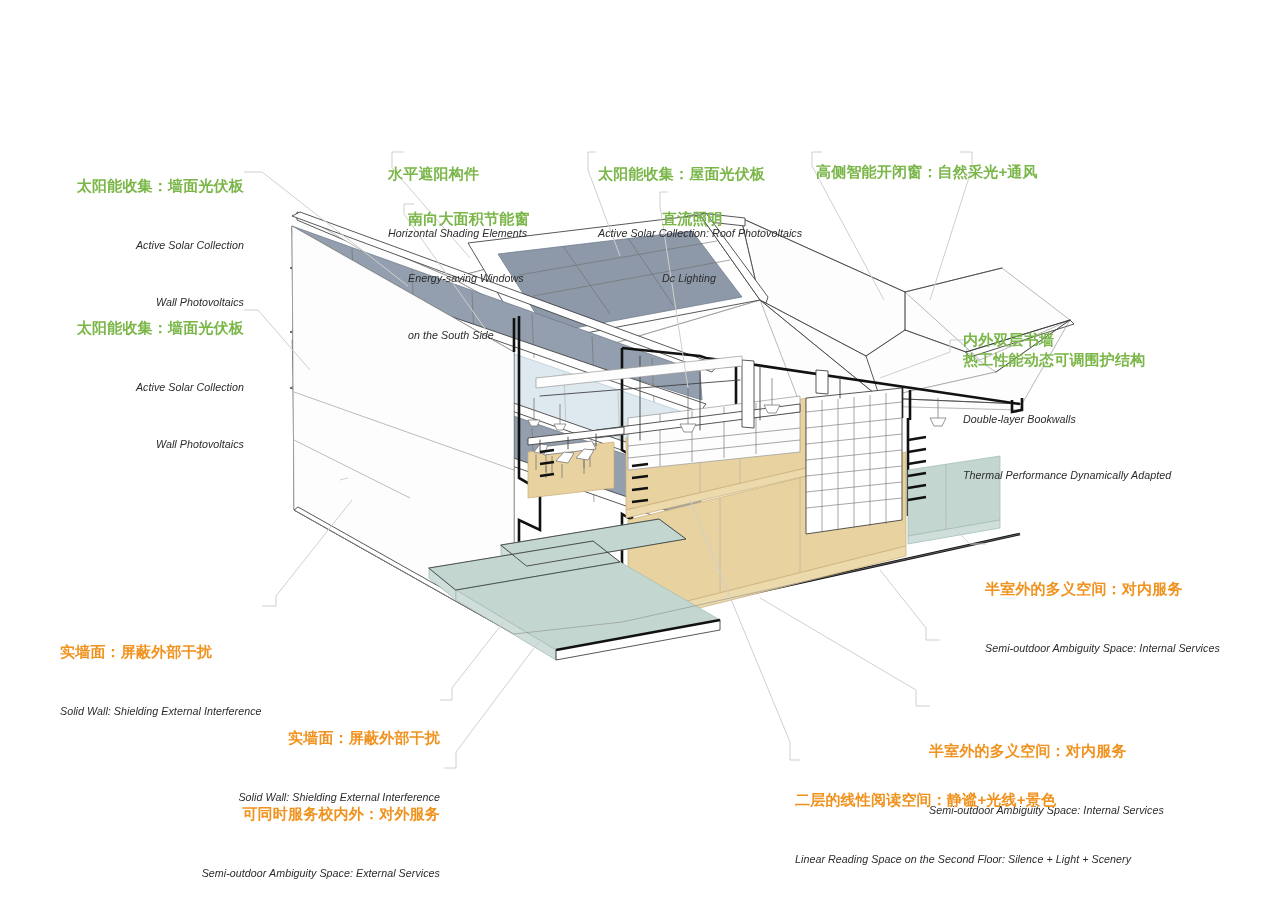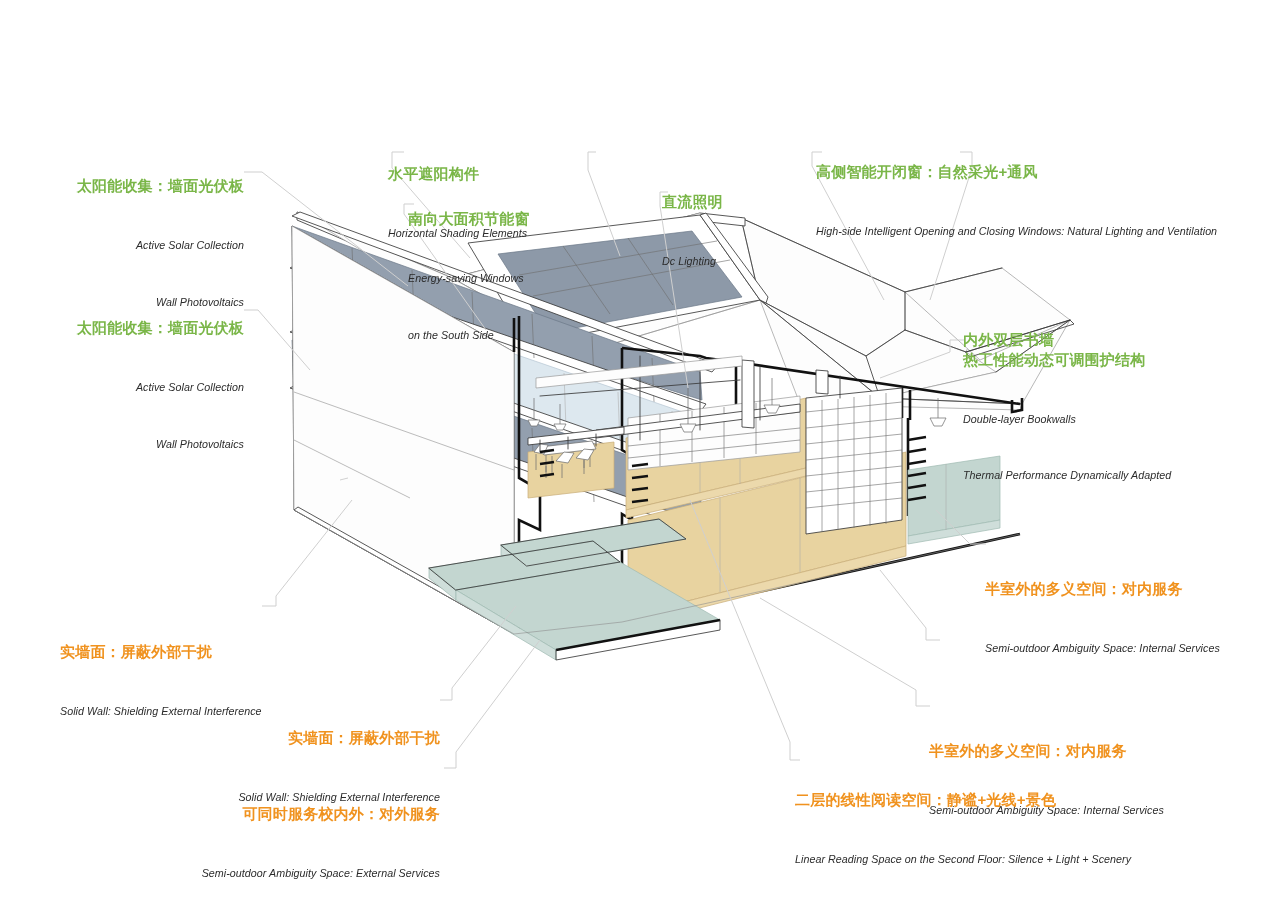--- a/index.html
+++ b/index.html
@@ -279,33 +279,36 @@
     <div class="cn">太阳能收集：墙面光伏板</div>
     <div class="en">Active Solar Collection</div>
     <div class="en">Wall Photovoltaics</div>
   </div>
 
   <div class="lbl green l" style="left:388px;top:122px;width:300px;">
     <div class="cn">水平遮阳构件</div>
     <div class="en">Horizontal Shading Elements</div>
   </div>
 
+  <div class="lbl green l" style="left:598px;top:122px;width:340px;">
+    <div class="cn">太阳能收集：屋面光伏板</div>
+    <div class="en">Active Solar Collection: Roof Photovoltaics</div>
+  </div>
 
   <div class="lbl green l" style="left:816px;top:120px;width:460px;">
     <div class="cn">高侧智能开闭窗：自然采光+通风</div>
-    <div class="en">High-side Intelligent Opening and Closing Windows: Natural Lighting and Ventilation</div>
   </div>
 
   <div class="lbl green l" style="left:408px;top:167px;width:260px;">
     <div class="cn">南向大面积节能窗</div>
     <div class="en">Energy-saving Windows</div>
     <div class="en">on the South Side</div>
   </div>
 
-  <div class="lbl green l" style="left:662px;top:150px;width:200px;">
+  <div class="lbl green l" style="left:662px;top:167px;width:200px;">
     <div class="cn">直流照明</div>
     <div class="en">Dc Lighting</div>
   </div>
 
   <div class="lbl green r" style="left:24px;top:276px;width:220px;">
     <div class="cn">太阳能收集：墙面光伏板</div>
     <div class="en">Active Solar Collection</div>
     <div class="en">Wall Photovoltaics</div>
   </div>
 

